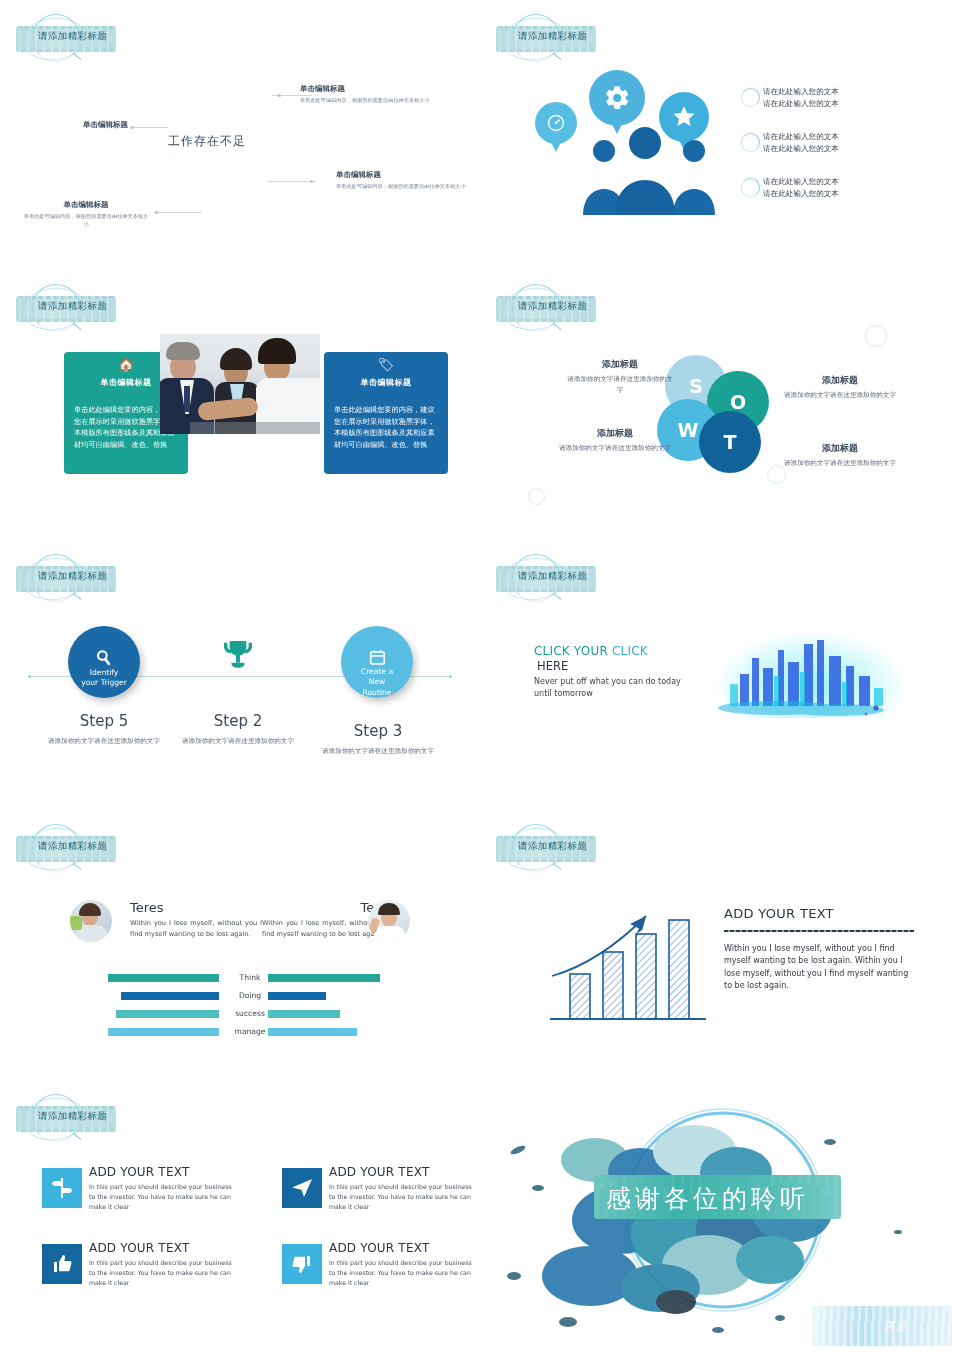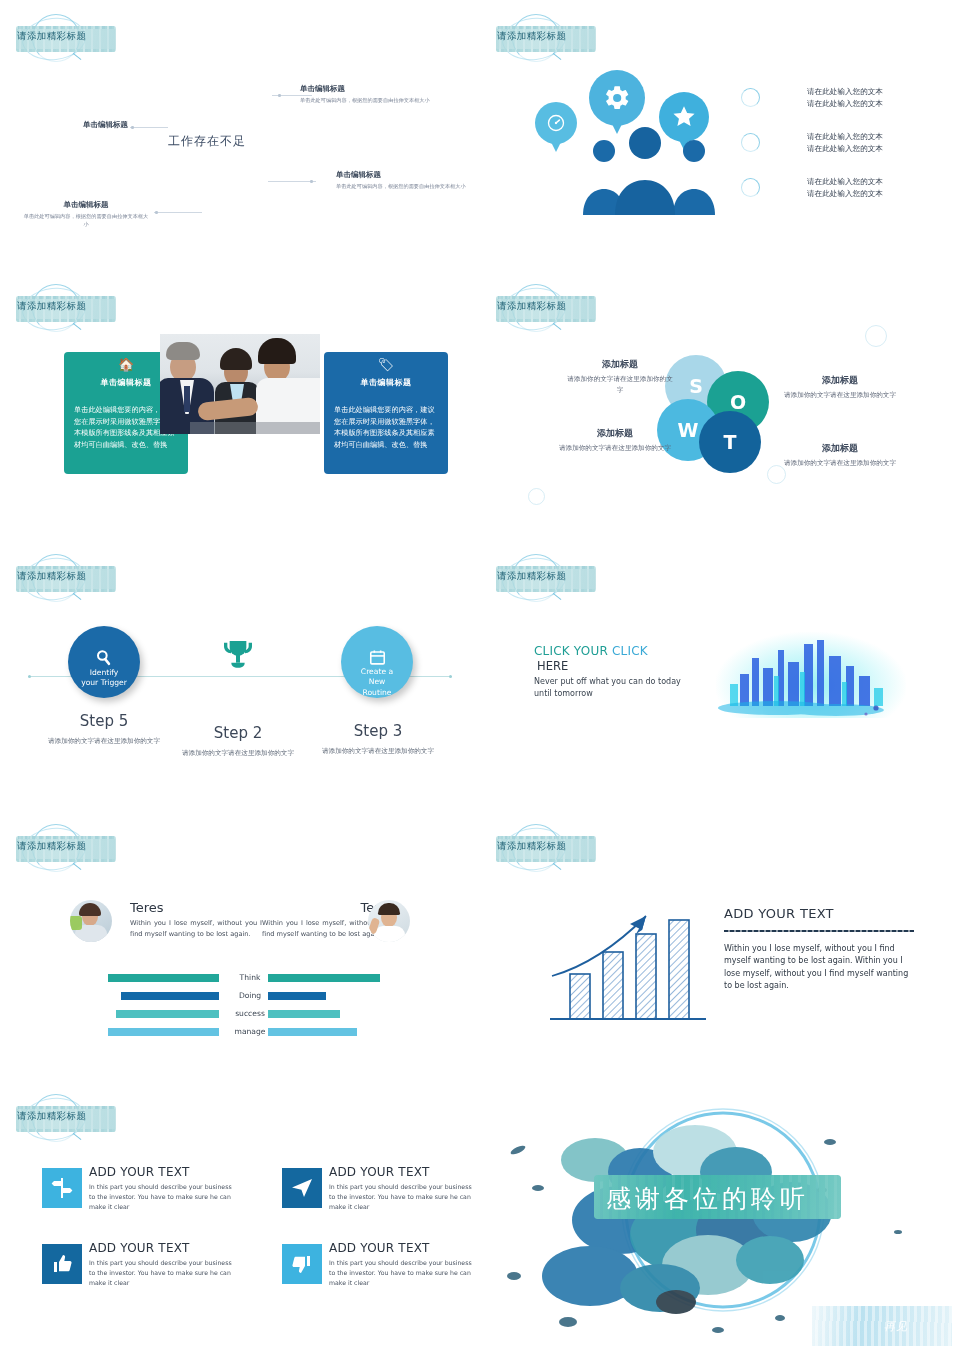--- a/index.html
+++ b/index.html
@@ -35,21 +35,21 @@
   }
   .badge .stroke:after{
     content:""; position:absolute; left:-2px; top:-4px; width:104px; height:7px;
     background: repeating-linear-gradient(90deg, rgba(170,215,220,.85) 0 2px, rgba(200,230,232,.45) 2px 4px, rgba(160,208,216,.8) 4px 7px);
   }
   .badge .stroke:before{
     content:""; position:absolute; left:0px; bottom:-5px; width:100px; height:8px;
     background: repeating-linear-gradient(90deg, rgba(175,218,222,.8) 0 3px, rgba(205,232,234,.4) 3px 5px, rgba(168,212,219,.75) 5px 8px);
   }
   .badge .btxt {
-    position: absolute; left: 3px; top: 14px; width: 92px;
+    position: absolute; left: 24px; top: 14px; width: 92px;
     font-size: 9.5px; color: #1d5e72; letter-spacing: .4px; z-index: 4;
     font-family: "DejaVu Sans", sans-serif;
   }
   .badge .tick { position:absolute; left:58px; top:40px; width:10px; height:1.4px;
     background:#7ec6e0; transform: rotate(38deg); }
 
   
   .bgcircle { position:absolute; border-radius:50%; border:1px solid rgba(190,225,238,.6); }
 
   
@@ -69,21 +69,21 @@
   .cal .b { font-size:5.2px; color:#7b8597; line-height:1.55; }
   .leader { position:absolute; height:1px; background:#cfd8e2; }
   .dot { position:absolute; width:2.5px; height:2.5px; border-radius:50%; background:#b9c6d4; }
 
   
   .people { position:absolute; left:55px; top:70px; width:220px; height:145px; }
   .bubble { position:absolute; border-radius:50%; background:#4db3de; display:flex; align-items:center; justify-content:center; color:#fff;}
   .bubble .tail{ position:absolute; bottom:-8px; left:50%; margin-left:-6px; width:0;height:0;
     border-left:6px solid transparent; border-right:6px solid transparent; border-top:12px solid #4db3de;}
   .rlist { position:absolute; right:14px; top:86px; width:205px; }
-  .rrow { display:flex; align-items:center; margin-bottom:22px;gap:44px; }
+  .rrow { display:flex; align-items:center; margin-bottom:22px; }
   .rcirc { width:19px;height:19px;border-radius:50%; border:1.3px solid #8fd0e8; flex:none;
     border-bottom-color:rgba(143,208,232,.4); border-left-color:rgba(143,208,232,.55);}
   .rtxt { margin-left:3px; font-size:7.6px; color:#3b4656; line-height:1.52; font-family:"DejaVu Sans", sans-serif; }
 
   
   .card { position:absolute; top:82px; width:124px; }
   .card .head { height:44px; border-radius:4px 4px 0 0; color:#fff; text-align:center; padding-top:6px; }
   .card .head .ic { font-size:13px; line-height:14px; }
   .card .head .t { font-size:8px; font-weight:bold; margin-top:5px; font-family:"DejaVu Sans", sans-serif; letter-spacing:.5px;}
   .card .body { height:78px; overflow:hidden; padding:8px 10px; font-size:7.2px; line-height:1.62;
@@ -397,21 +397,21 @@
           <path d="M3.5 10h17"></path>
           <path d="M8 3v3M16 3v3"></path>
       </svg>
       <div class="lb">Create a<br>New<br>Routine</div>
     </div>
 
     <div class="stepfoot" style="left:34px;top:172px">
       <div class="n">Step 5</div>
       <div class="d">请添加你的文字请在这里添加你的文字</div>
     </div>
-    <div class="stepfoot" style="left:168px;top:184px">
+    <div class="stepfoot" style="left:168px;top:172px">
       <div class="n">Step 2</div>
       <div class="d">请添加你的文字请在这里添加你的文字</div>
     </div>
     <div class="stepfoot" style="left:308px;top:182px">
       <div class="n">Step 3</div>
       <div class="d">请添加你的文字请在这里添加你的文字</div>
     </div>
   </div>
 
   <div class="slide" style="left:480px;top:540px">

